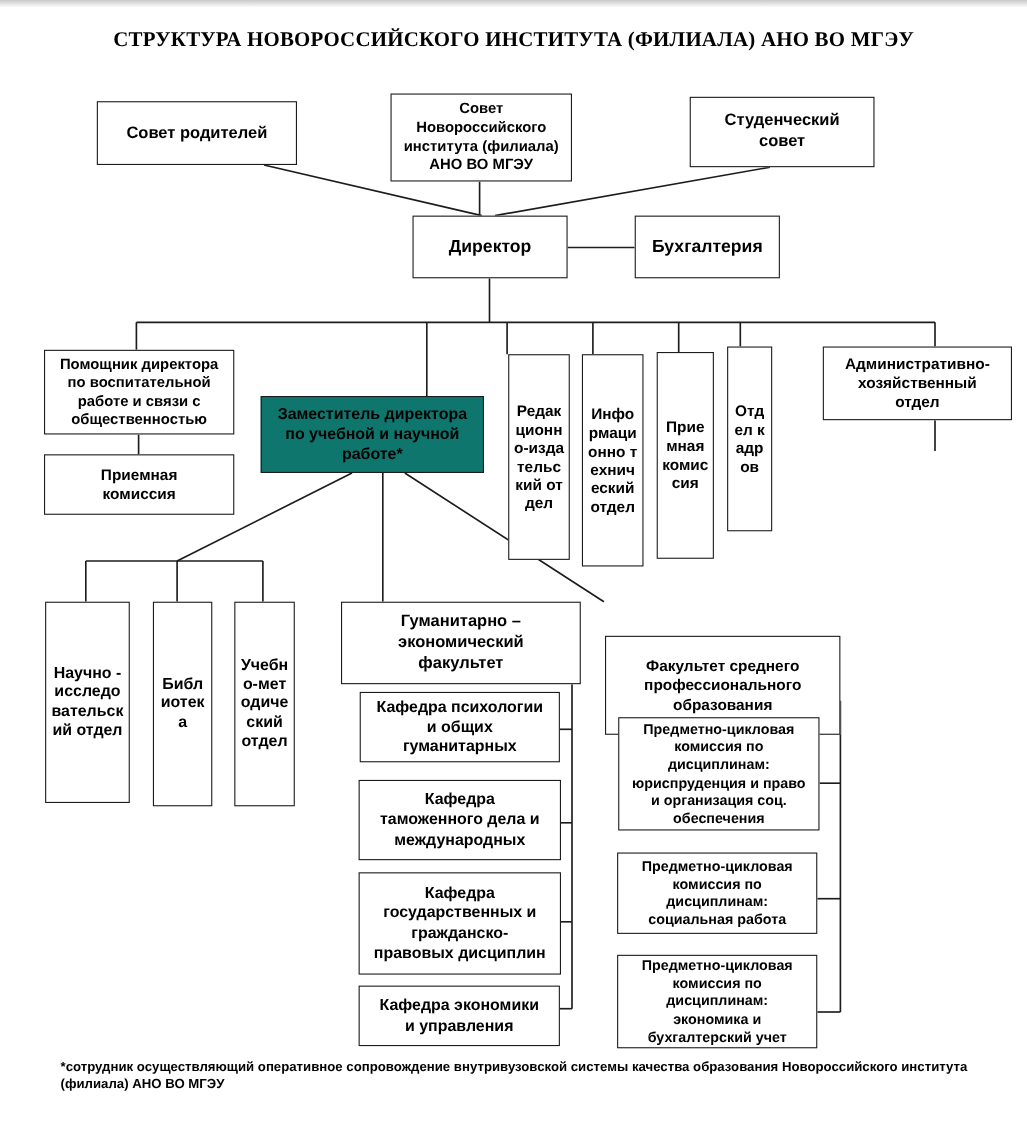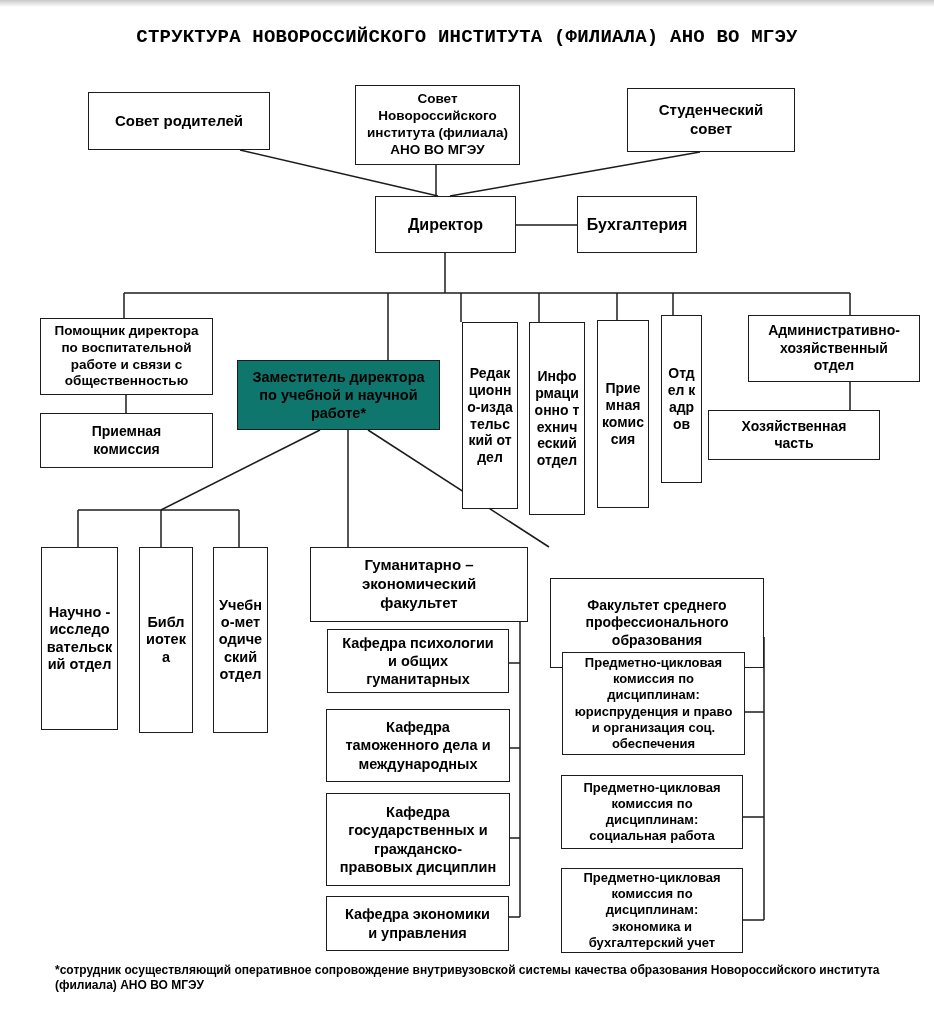--- a/index.html
+++ b/index.html
@@ -4,38 +4,38 @@
 <style>
   html,body{margin:0;padding:0;background:#ffffff;}
   #stage{
     position:relative;width:934px;height:1020px;background:#ffffff;
     font-family:"Liberation Sans", sans-serif;color:#000;overflow:hidden;
   }
   .top-shadow{position:absolute;top:0;left:0;right:0;height:7px;
     background:linear-gradient(#c9c9c9,#ffffff);}
   .chart-title{
     position:absolute;top:26px;left:0;width:934px;text-align:center;
-    font-family:Liberation Mono, monospace;font-weight:bold;font-size:19px;
+    font-family:Liberation Serif, serif;font-weight:bold;font-size:19px;
     letter-spacing:.2px;white-space:nowrap;
   }
   .lines{position:absolute;top:0;left:0;}
   .node{
     position:absolute;box-sizing:border-box;border:1.5px solid #1c1c1c;
     background:#ffffff;display:flex;align-items:center;justify-content:center;
     text-align:center;font-weight:bold;line-height:1.25;white-space:pre-line;
     padding:2px 3px;
   }
   .vnode{white-space:normal;word-break:break-all;line-height:1.2;padding:2px 4px;}
   .hl{background:#0f766e;}
 
   .n-parents{left:88px;top:92px;width:182px;height:58px;font-size:15px;}
   .n-institute{left:355px;top:85px;width:165px;height:80px;font-size:13.5px;}
   .n-students{left:627px;top:88px;width:168px;height:64px;font-size:15px;}
   .n-director{left:375px;top:196px;width:141px;height:57px;font-size:16px;}
-  .n-accounting{left:577px;top:196px;width:120px;height:57px;font-size:16px;}
+  .n-accounting{left:577px;top:196px;width:132px;height:57px;font-size:16px;}
   .n-assistant{left:40px;top:318px;width:173px;height:77px;font-size:13.5px;}
   .n-admissions{left:40px;top:413px;width:173px;height:55px;font-size:14px;}
   .n-deputy{left:237px;top:360px;width:203px;height:70px;font-size:14.5px;}
   .n-editorial{left:462px;top:322px;width:56px;height:187px;font-size:14px;}
   .n-it{left:529px;top:322px;width:56px;height:193px;font-size:14px;}
   .n-admissions2{left:597px;top:320px;width:52px;height:188px;font-size:14px;}
   .n-hr{left:661px;top:315px;width:41px;height:168px;font-size:14px;}
   .n-adminhoz{left:708px;top:315px;width:172px;height:67px;font-size:14px;margin-left:40px;}
   .n-maint{left:708px;top:410px;width:172px;height:50px;font-size:14px;}
   .n-research{left:41px;top:547px;width:77px;height:183px;font-size:14.5px;}
@@ -125,22 +125,20 @@
   <div class="node n-deputy hl">Заместитель директора
 по учебной и научной
 работе*</div>
   <div class="node vnode n-editorial">Редакционно-издательский отдел</div>
   <div class="node vnode n-it">Информационно технический отдел</div>
   <div class="node vnode n-admissions2">Приемная комиссия</div>
   <div class="node vnode n-hr">Отдел кадров</div>
   <div class="node n-adminhoz">Административно-
 хозяйственный
 отдел</div>
-  <div class="node n-maint">Хозяйственная
-часть</div>
   <div class="node vnode n-research">Научно - исследовательский отдел</div>
   <div class="node vnode n-library">Библиотека</div>
   <div class="node vnode n-method">Учебно-методический отдел</div>
   <div class="node n-humfac">Гуманитарно –
 экономический
 факультет</div>
   <div class="node n-spofac">Факультет среднего
 профессионального
 образования</div>
   <div class="node n-kafpsy">Кафедра психологии

